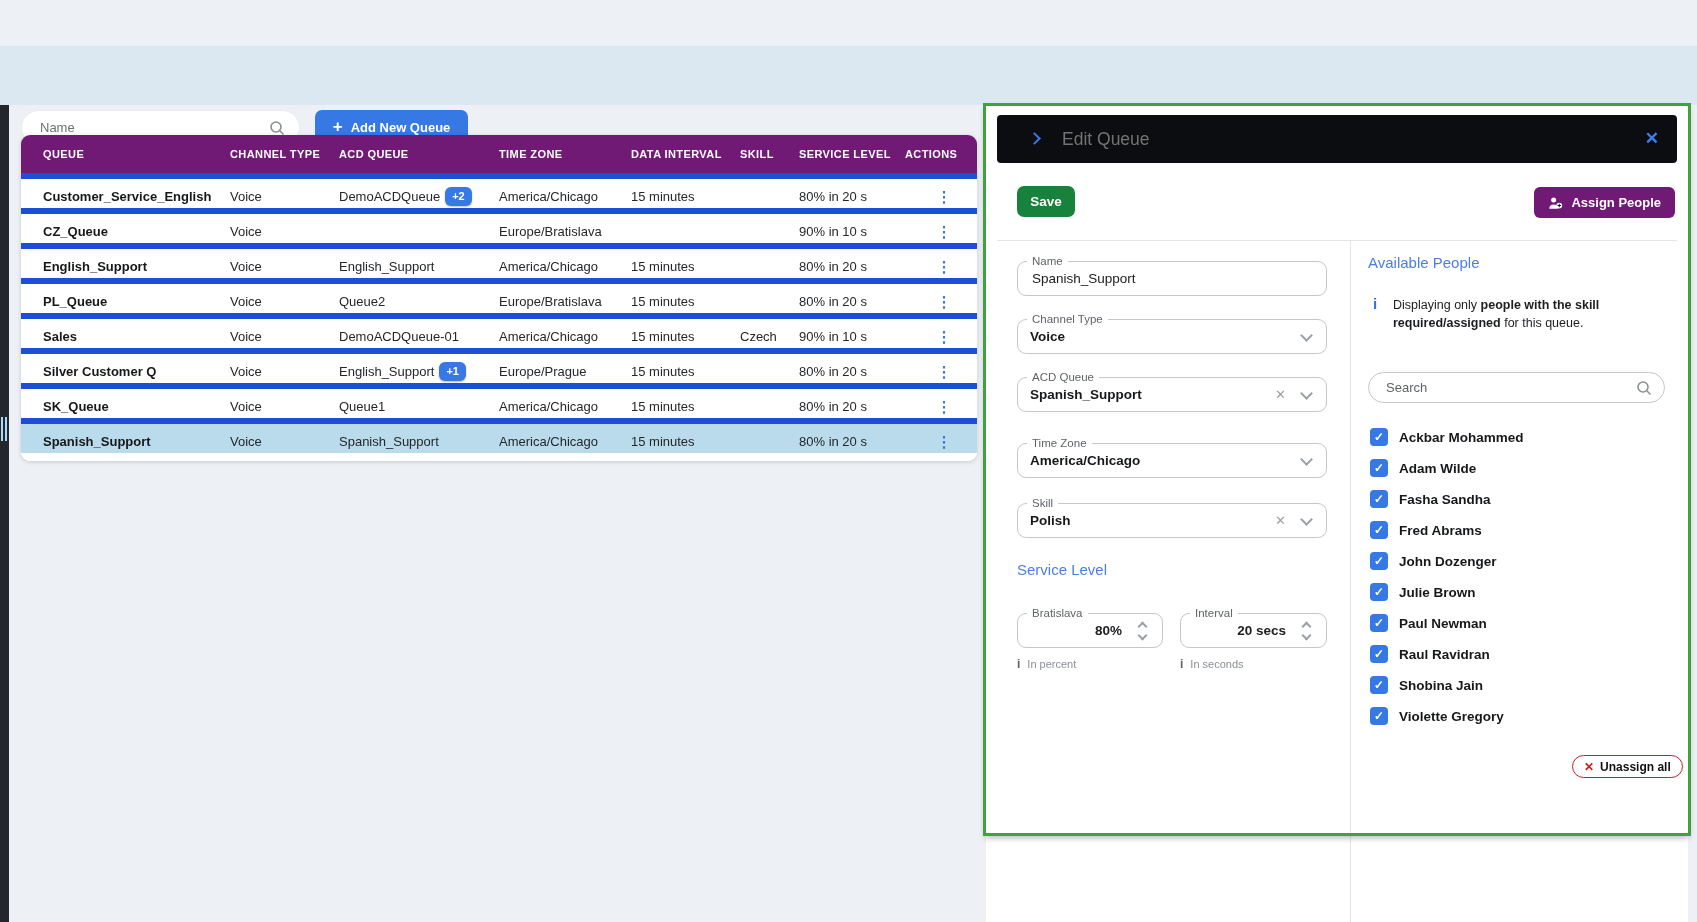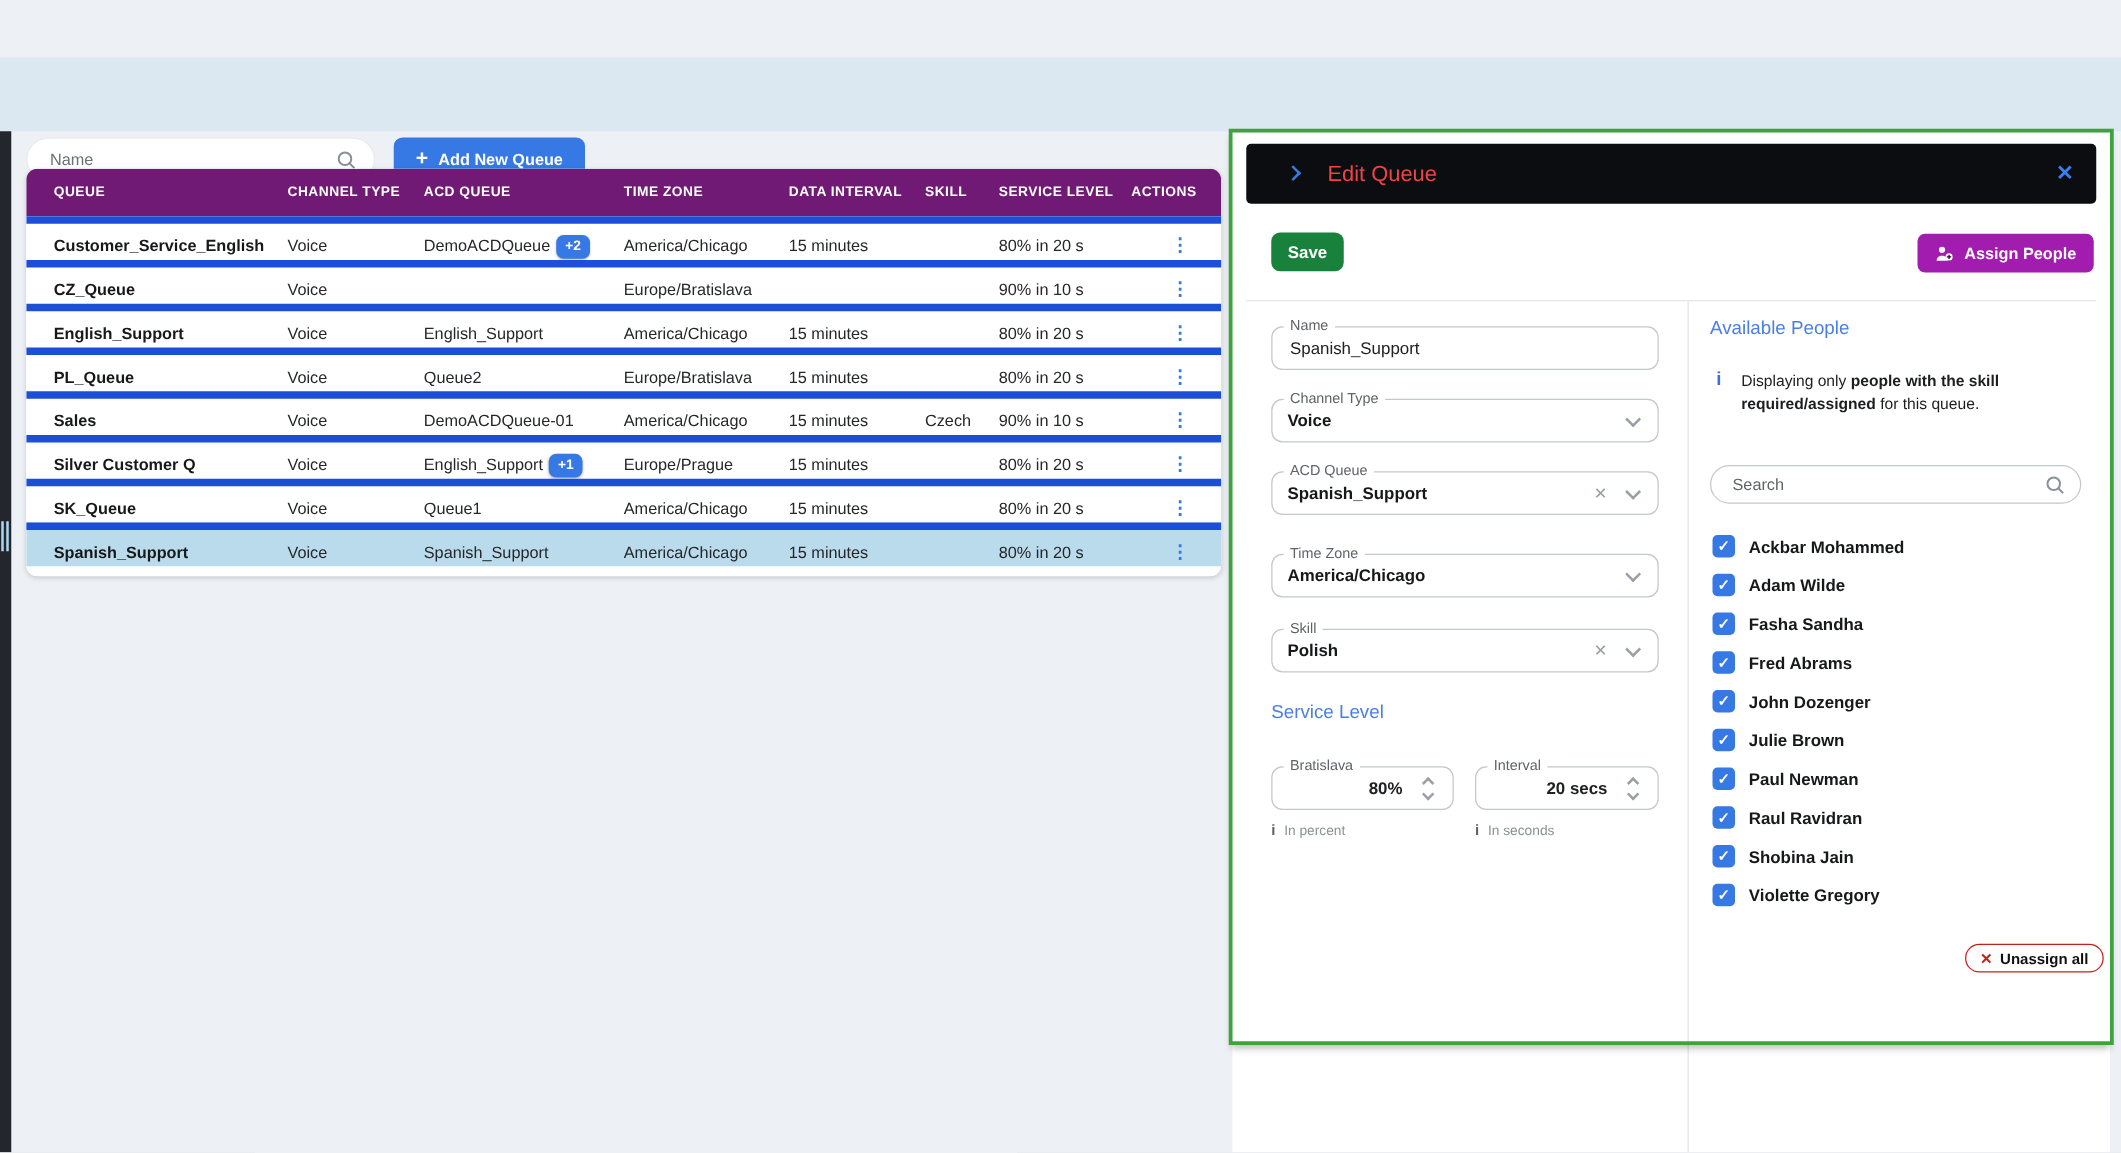--- a/index.html
+++ b/index.html
@@ -48,27 +48,27 @@
     padding:4px 7px;border-radius:6px;line-height:1;vertical-align:1px;box-shadow:0 1px 2px rgba(0,0,0,.25);}
   .dots{position:absolute;left:913px;top:0;width:20px;text-align:center;line-height:35px;color:#3678e4;
     font-size:15px;font-weight:700;cursor:pointer;}
   .tfoot{height:8px;background:#fff;}
 
   
   .panel{position:absolute;left:986px;top:106px;width:702px;height:816px;background:#fff;}
   .green-box{position:absolute;left:983px;top:103px;width:708px;height:733px;border:3px solid #3fa23f;
     pointer-events:none;box-shadow:0 4px 6px -2px rgba(0,0,0,.28);z-index:40;}
   .phead{position:absolute;left:11px;top:9px;width:680px;height:48px;background:#0c0d10;border-radius:4px;}
-  .phead .ptitle{position:absolute;left:65px;top:0;line-height:48px;color:#ef4444;font-size:17.5px;font-weight:400;}
+  .phead .ptitle{position:absolute;left:65px;top:0;line-height:48px;color:#737373;font-size:17.5px;font-weight:400;}
   .chev-r{position:absolute;left:33px;top:19px;width:9px;height:9px;border-top:2.5px solid #3678e4;
     border-right:2.5px solid #3678e4;transform:rotate(45deg);cursor:pointer;}
   .pclose{position:absolute;right:18px;top:0;line-height:48px;color:#3b7ef0;font-size:17px;font-weight:700;cursor:pointer;}
   .btn-save{position:absolute;left:31px;top:80px;width:58px;height:31px;background:#18823c;border:none;border-radius:7px;
     color:#fff;font-size:13.5px;font-weight:700;cursor:pointer;}
-  .btn-assign{position:absolute;right:13px;top:81px;height:31px;background:#a21caf;border:none;border-radius:6px;
+  .btn-assign{position:absolute;right:13px;top:81px;height:31px;background:#701a75;border:none;border-radius:6px;
     color:#fff;font-size:13px;font-weight:700;display:flex;align-items:center;gap:8px;padding:0 14px;cursor:pointer;}
   .hdiv{position:absolute;left:11px;right:11px;top:134px;border-top:1px solid #e3e5e8;}
   .vdiv{position:absolute;left:364px;top:134px;bottom:0;border-left:1px solid #e3e5e8;}
 
   
   .f-field{position:absolute;left:31px;width:310px;height:35px;border:1px solid #c4c7cc;border-radius:9px;background:#fff;}
   .f-label{position:absolute;top:-8px;left:9px;background:#fff;padding:0 5px;font-size:11.5px;color:#5f6368;line-height:14px;}
   .f-val{position:absolute;left:12px;top:0;line-height:33px;font-size:13.5px;color:#202124;white-space:nowrap;}
   .f-val.bold{font-weight:700;color:#17181a;}
   .f-field input{position:absolute;left:12px;top:0;width:270px;height:33px;border:none;outline:none;font-size:13.5px;color:#202124;background:transparent;}

